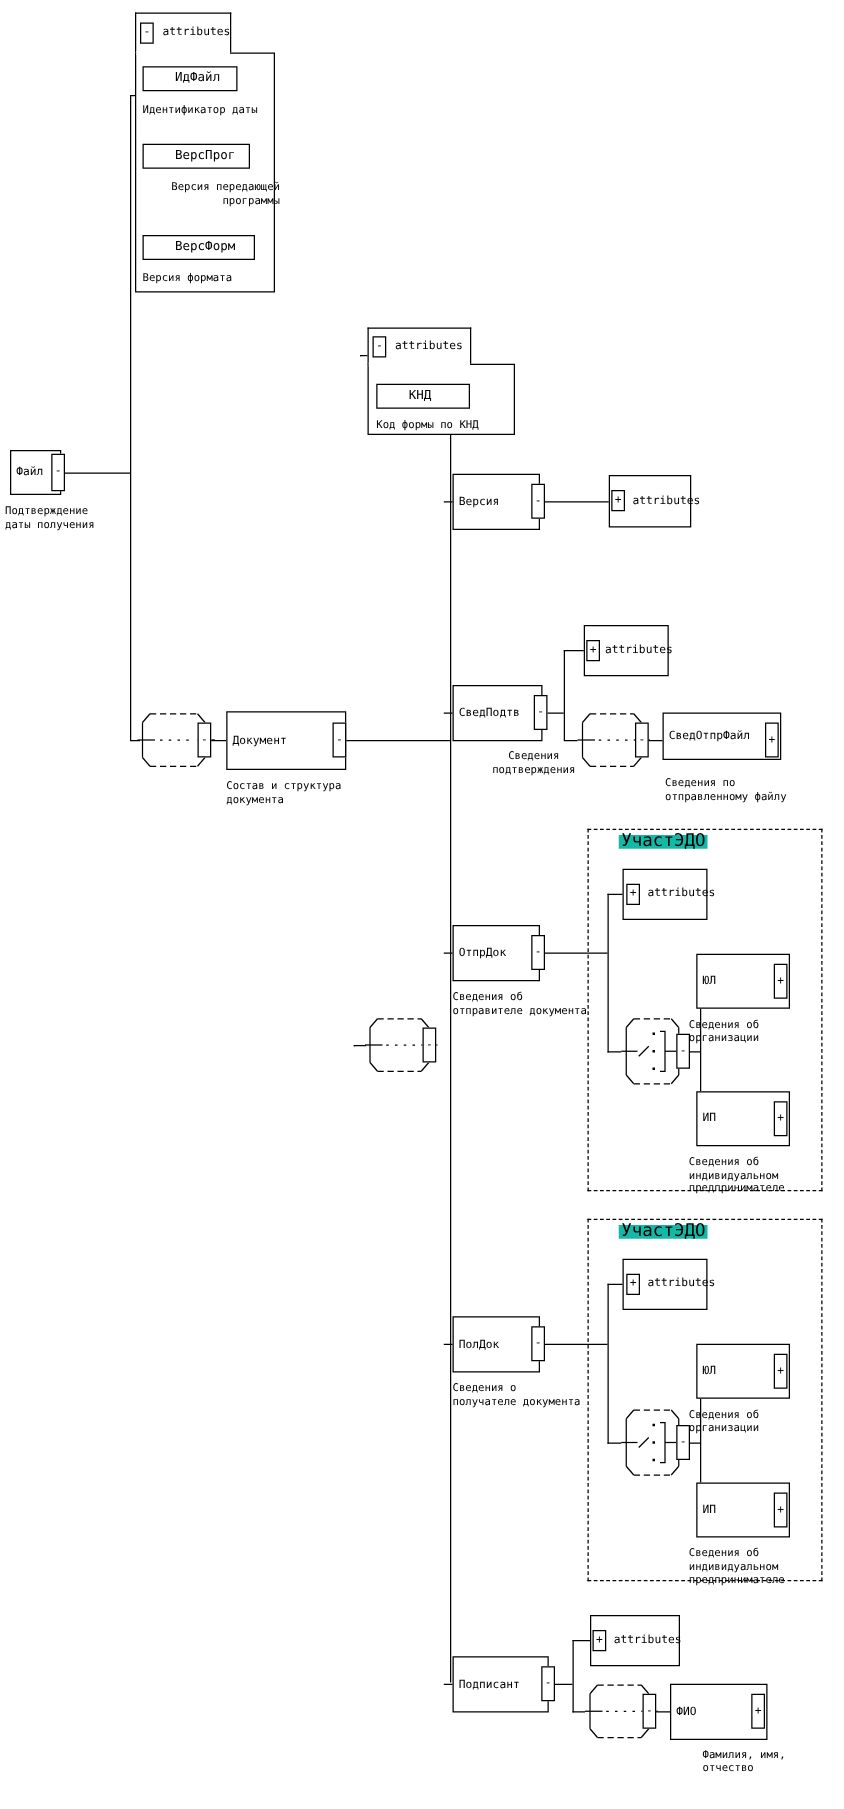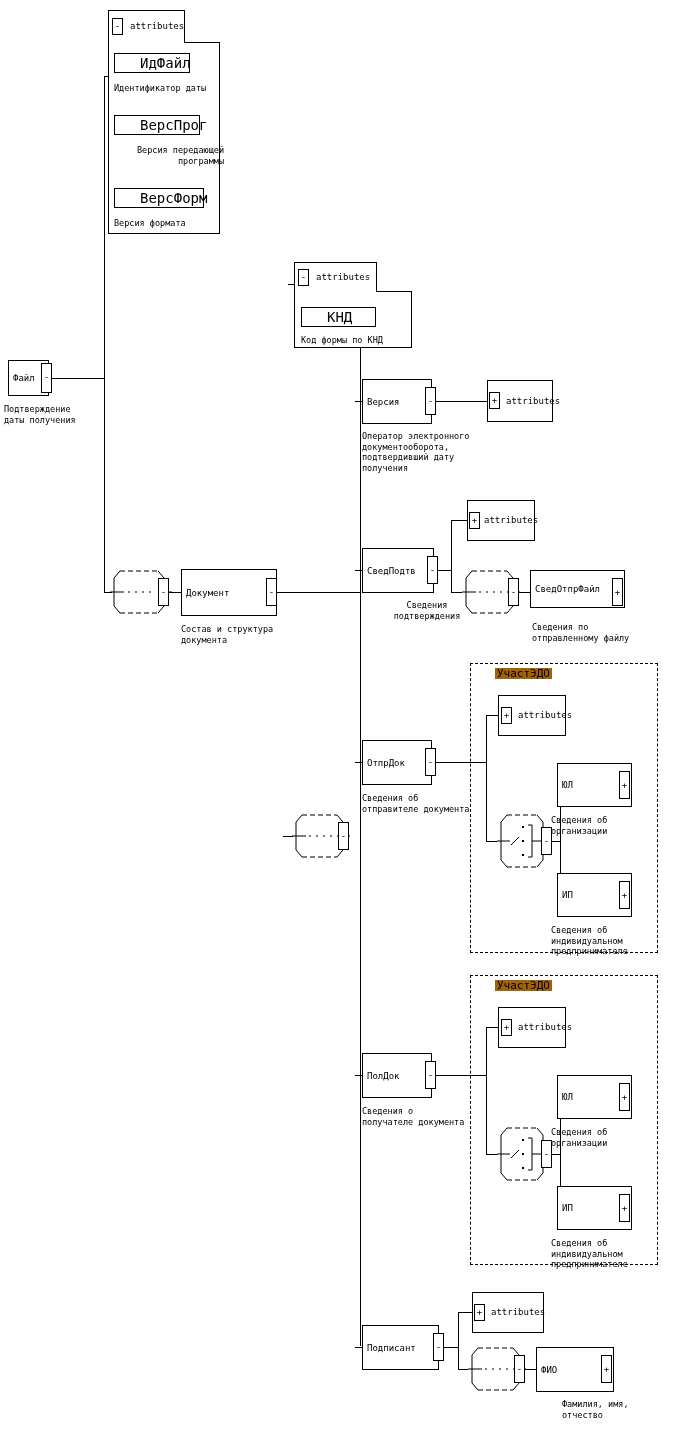--- a/index.html
+++ b/index.html
@@ -92,21 +92,21 @@
   .attrbox{
     position:absolute;
     border:1px solid #000;
     box-sizing:border-box;
     background:#fff;
   }
   .attrbox span{
     position:absolute;
     left:3px;top:50%;
     transform:translateY(-50%);
-    font-size:14px;
+    font-size:10px;
     line-height:10px;
     white-space:nowrap;
     padding-left:22px;
   }
 
   
   .attrcard{
     position:absolute;
     border:1px solid #000;
     box-sizing:border-box;
@@ -138,23 +138,23 @@
 
   
   .dframe{
     position:absolute;
     border:1px dashed #000;
     box-sizing:border-box;
     background:transparent;
   }
   .dframe-label{
     position:absolute;
-    font-size:11px;
+    font-size:14px;
     line-height:11px;
-    background:#a16207;
+    background:#14b8a6;
     padding:0 2px;
     white-space:nowrap;
   }
 </style>
 </head>
 <body>
 
 <div id="canvas">
 
   <div class="node" style="left:8px;top:360px;width:41px;height:36px;">
@@ -241,24 +241,20 @@
   <div class="attrbox" style="left:301px;top:307px;width:75px;height:20px;">
     <span>КНД</span>
   </div>
   <div class="cap" style="left:301px;top:335px;width:110px;">Код формы по КНД</div>
 
   <div class="hl" style="left:355px;top:401px;width:8px;"></div>
   <div class="node" style="left:362px;top:379px;width:70px;height:45px;">
     <span class="nlabel">Версия</span>
   </div>
   <div class="toggle" style="left:425px;top:401px;">-</div>
-  <div class="cap" style="left:362px;top:431px;width:160px;">Оператор электронного
-документооборота,
-подтвердивший дату
-получения</div>
 
   <div class="hl" style="left:436px;top:401px;width:52px;"></div>
   <div class="attrcard" style="left:487px;top:380px;width:66px;height:42px;">
     <span class="acap" style="left:18px;top:15px;">attributes</span>
   </div>
   <div class="minibox" style="left:489px;top:392px;">+</div>
 
   <div class="hl" style="left:355px;top:570px;width:8px;"></div>
   <div class="node" style="left:362px;top:548px;width:72px;height:45px;">
     <span class="nlabel">СведПодтв</span>

